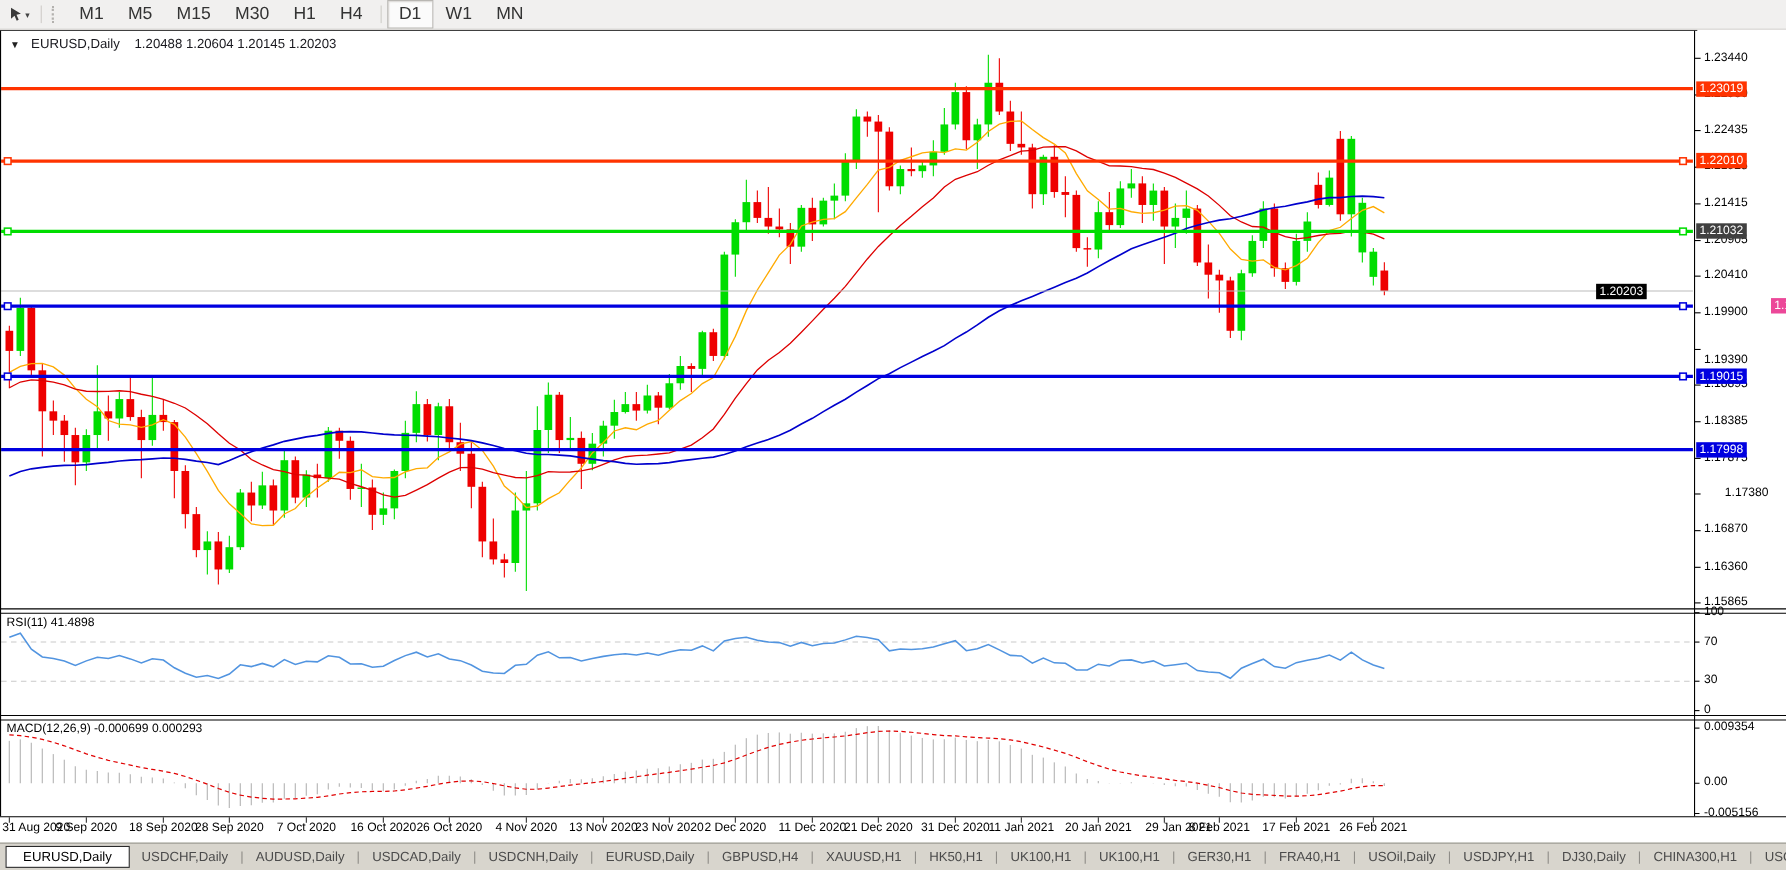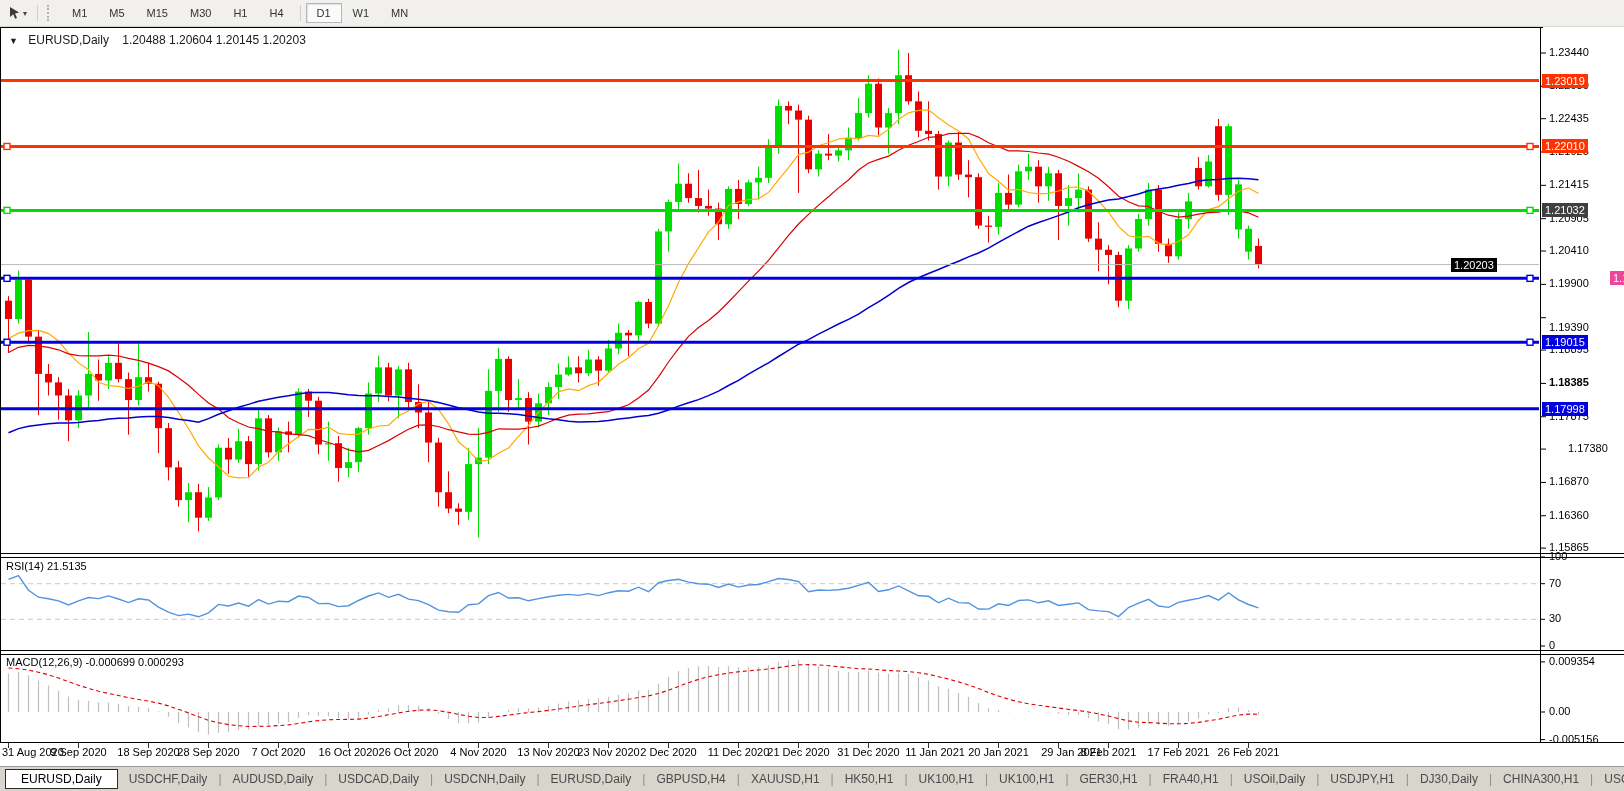--- a/index.html
+++ b/index.html
@@ -8,21 +8,21 @@
 
   
   .toolbar{position:absolute;top:0;left:0;width:1624px;height:27px;background:#f1f0ef;
            border-bottom:1px solid #d7d5d2;display:flex;align-items:center;padding-left:5px;
            box-sizing:border-box;z-index:5;}
   .toolIcon{display:flex;align-items:center;padding:2px 3px;margin-right:2px;}
   .toolIcon svg{display:block;}
   .caretSm{font-size:8px;color:#444;margin-left:2px;}
   .grip{width:4px;height:16px;border-left:2px dotted #b3b1ae;margin:0 8px 0 4px;}
   .vsep{width:1px;height:16px;background:#cfcdc9;margin:0 5px;}
-  .tfbtn{font-size:11px;color:#333;padding:3px 10px;border:1px solid transparent;cursor:default;}
+  .tfbtn{font-size:16px;color:#333;padding:3px 10px;border:1px solid transparent;cursor:default;}
   .tfbtn.active{background:#fbfbfb;border:1px solid #b9b7b3;box-shadow:inset 1px 1px 1px #e3e1de;}
 
   
   .title{position:absolute;top:33px;left:9px;font-size:12px;color:#19191f;white-space:nowrap;z-index:4;}
   .title .caret{font-size:9px;color:#222;margin-right:7px;}
   .title .ohlc{margin-left:10px;}
   .paneLabel{position:absolute;font-size:11px;color:#000;z-index:4;white-space:nowrap;}
   .lbl{position:absolute;font-size:11px;color:#000;white-space:nowrap;z-index:3;}
   .badge{position:absolute;left:1542px;font-size:11px;color:#fff;padding:0 3px;height:14px;
          line-height:14px;z-index:4;white-space:nowrap;}
@@ -529,21 +529,21 @@
       <line x1="1178.5" y1="743" x2="1178.5" y2="748" stroke="#333" stroke-width="1"></line>
       <line x1="1248.5" y1="743" x2="1248.5" y2="748" stroke="#333" stroke-width="1"></line>
     </svg>
 
   <div class="title">
     <span class="caret">▼</span>
     <span>EURUSD,Daily</span>
     <span class="ohlc">1.20488 1.20604 1.20145 1.20203</span>
   </div>
 
-  <div class="paneLabel" style="top:560px;left:6px;">RSI(14) 21.5135</div>
+  <div class="paneLabel" style="top:560px;left:6px;">RSI(11) 41.4898</div>
   <div class="paneLabel" style="top:656px;left:6px;">MACD(12,26,9) -0.000699 0.000293</div>
 
   <div class="tabs">
     <div id="tabs-list" style="display:flex;align-items:center;">
         <div class="tab active">EURUSD,Daily</div>
         <div class="tab">USDCHF,Daily</div>
         <span class="tabSep">|</span>
         <div class="tab">AUDUSD,Daily</div>
         <span class="tabSep">|</span>
         <div class="tab">USDCAD,Daily</div>
@@ -581,21 +581,21 @@
 <div class="lbl" style="left: 1549px; top: 46px;">1.23440</div>
     <div class="lbl" style="left: 1549px; top: 79.3333px;">1.22930</div>
     <div class="lbl" style="left: 1549px; top: 111.686px;">1.22435</div>
     <div class="lbl" style="left: 1549px; top: 145.02px;">1.21925</div>
     <div class="lbl" style="left: 1549px; top: 178.353px;">1.21415</div>
     <div class="lbl" style="left: 1549px; top: 211.686px;">1.20905</div>
     <div class="lbl" style="left: 1549px; top: 244.039px;">1.20410</div>
     <div class="lbl" style="left: 1549px; top: 277.373px;">1.19900</div>
     <div class="lbl" style="left: 1549px; top: 310.706px; margin-top: 10px;">1.19390</div>
     <div class="lbl" style="left: 1549px; top: 343.059px;">1.18895</div>
-    <div class="lbl" style="left: 1549px; top: 376.392px; font-weight: bold;">1.18385</div>
+    <div class="lbl" style="left: 1549px; top: 376.392px;">1.18385</div>
     <div class="lbl" style="left: 1549px; top: 409.725px;">1.17875</div>
     <div class="lbl" style="left: 1549px; top: 442.078px; margin-left: 19px;">1.17380</div>
     <div class="lbl" style="left: 1549px; top: 475.412px;">1.16870</div>
     <div class="lbl" style="left: 1549px; top: 508.745px;">1.16360</div>
     <div class="lbl" style="left: 1549px; top: 541.098px;">1.15865</div>
     <div class="badge" style="left: 1542px; top: 73.5163px; background: rgb(255, 51, 0);">1.23019</div>
     <div class="badge" style="left: 1542px; top: 139.464px; background: rgb(255, 51, 0);">1.22010</div>
     <div class="badge" style="left: 1542px; top: 203.386px; background: #404040;">1.21032</div>
     <div class="badge" style="left: 1610px; top: 271.359px; background: #ec4899;">1.19992</div>
     <div class="badge" style="left: 1542px; top: 335.216px; background: rgb(0, 0, 224);">1.19015</div>
@@ -615,19 +615,19 @@
     <div class="dateLbl" style="left: 278.5px; top: 746px;">7 Oct 2020</div>
     <div class="dateLbl" style="left: 348.5px; top: 746px;">16 Oct 2020</div>
     <div class="dateLbl" style="left: 408.5px; top: 746px;">26 Oct 2020</div>
     <div class="dateLbl" style="left: 478.5px; top: 746px;">4 Nov 2020</div>
     <div class="dateLbl" style="left: 548.5px; top: 746px;">13 Nov 2020</div>
     <div class="dateLbl" style="left: 608.5px; top: 746px;">23 Nov 2020</div>
     <div class="dateLbl" style="left: 668.5px; top: 746px;">2 Dec 2020</div>
     <div class="dateLbl" style="left: 738.5px; top: 746px;">11 Dec 2020</div>
     <div class="dateLbl" style="left: 798.5px; top: 746px;">21 Dec 2020</div>
     <div class="dateLbl" style="left: 868.5px; top: 746px;">31 Dec 2020</div>
-    <div class="dateLbl" style="left: 928.5px; top: 746px; padding-left: 13px;">11 Jan 2021</div>
+    <div class="dateLbl" style="left: 928.5px; top: 746px;">11 Jan 2021</div>
     <div class="dateLbl" style="left: 998.5px; top: 746px;">20 Jan 2021</div>
     <div class="dateLbl" style="left: 1058.5px; top: 746px; padding-left: 26px;">29 Jan 2021</div>
     <div class="dateLbl" style="left: 1108.5px; top: 746px;">8 Feb 2021</div>
     <div class="dateLbl" style="left: 1178.5px; top: 746px;">17 Feb 2021</div>
     <div class="dateLbl" style="left: 1248.5px; top: 746px;">26 Feb 2021</div>
   </div>
 
 </body></html>

